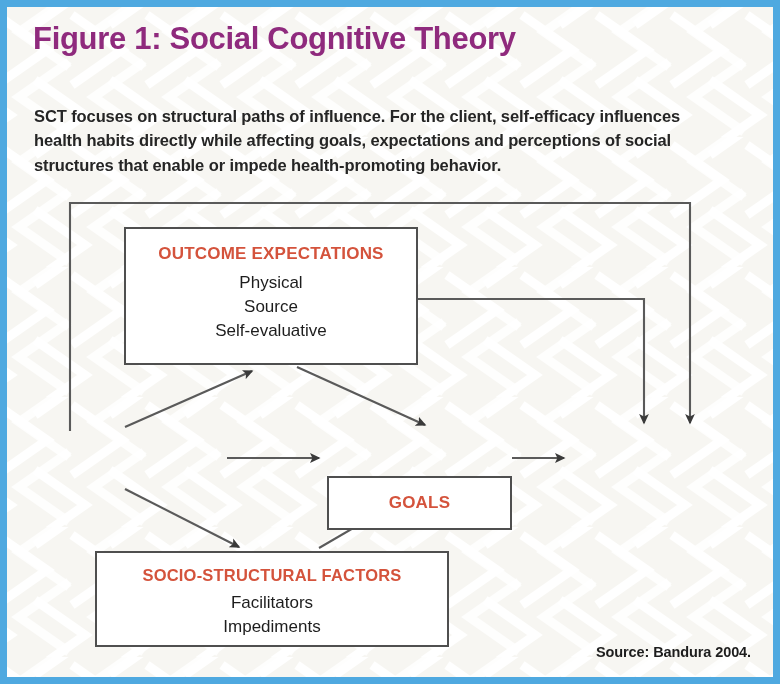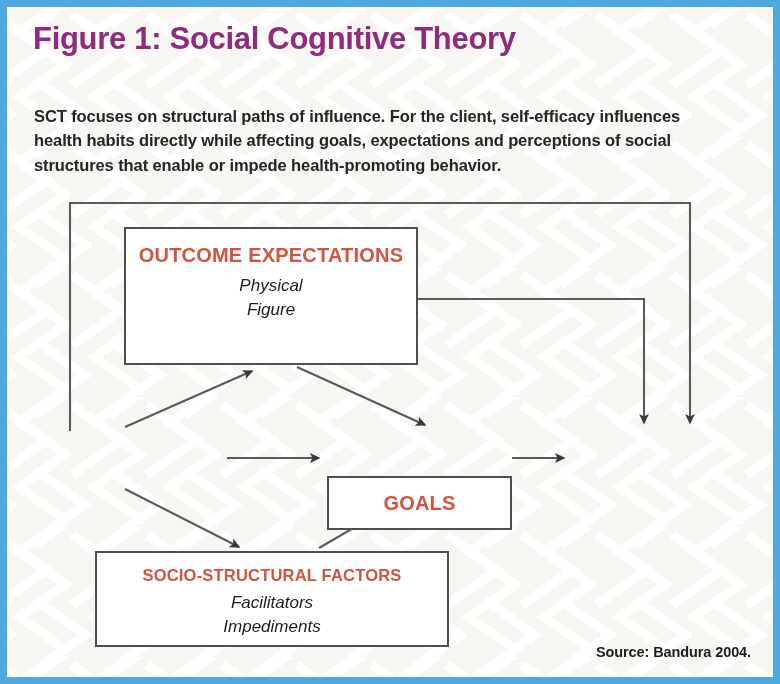--- a/index.html
+++ b/index.html
@@ -75,36 +75,35 @@
     position: absolute;
     box-sizing: border-box;
     background: #ffffff;
     border: 2px solid #4f4f4f;
     display: flex;
     flex-direction: column;
     align-items: center;
     justify-content: center;
   }
   .node-title {
-    font-size: 20px;
+    font-size: 17px;
     font-weight: bold;
     color: #d4533c;
     letter-spacing: 0.2px;
     text-align: center;
   }
   .node-title.small {
     font-size: 16.5px;
   }
   .node-line {
     font-size: 17px;
     font-weight: normal;
     color: #1d1d1d;
     text-align: right;
     line-height: 1.42;
-    font-style: italic;
   }
   #box-outcome {
     left: 117px;
     top: 220px;
     width: 294px;
     height: 138px;
     justify-content: flex-start;
     padding-top: 15px;
   }
   #box-outcome .node-title { margin-bottom: 7px; }
@@ -207,21 +206,22 @@
 
           <path d="M 118 482 L 232 540" marker-end="url(#ah)"></path>
 
           <path d="M 312 541 L 410 484" marker-end="url(#ah)"></path>
         </g>
       </svg>
 
       <div class="node-box" id="box-outcome">
         <div class="node-title">OUTCOME EXPECTATIONS</div>
         <div class="node-line">Physical</div>
-        <div class="node-line">Figure</div>
+        <div class="node-line">Source</div>
+        <div class="node-line">Self-evaluative</div>
       </div>
 
 
       <div class="node-box" id="box-goals">
         <div class="node-title">GOALS</div>
       </div>
 
 
       <div class="node-box" id="box-socio">
         <div class="node-title small">SOCIO-STRUCTURAL FACTORS</div>

